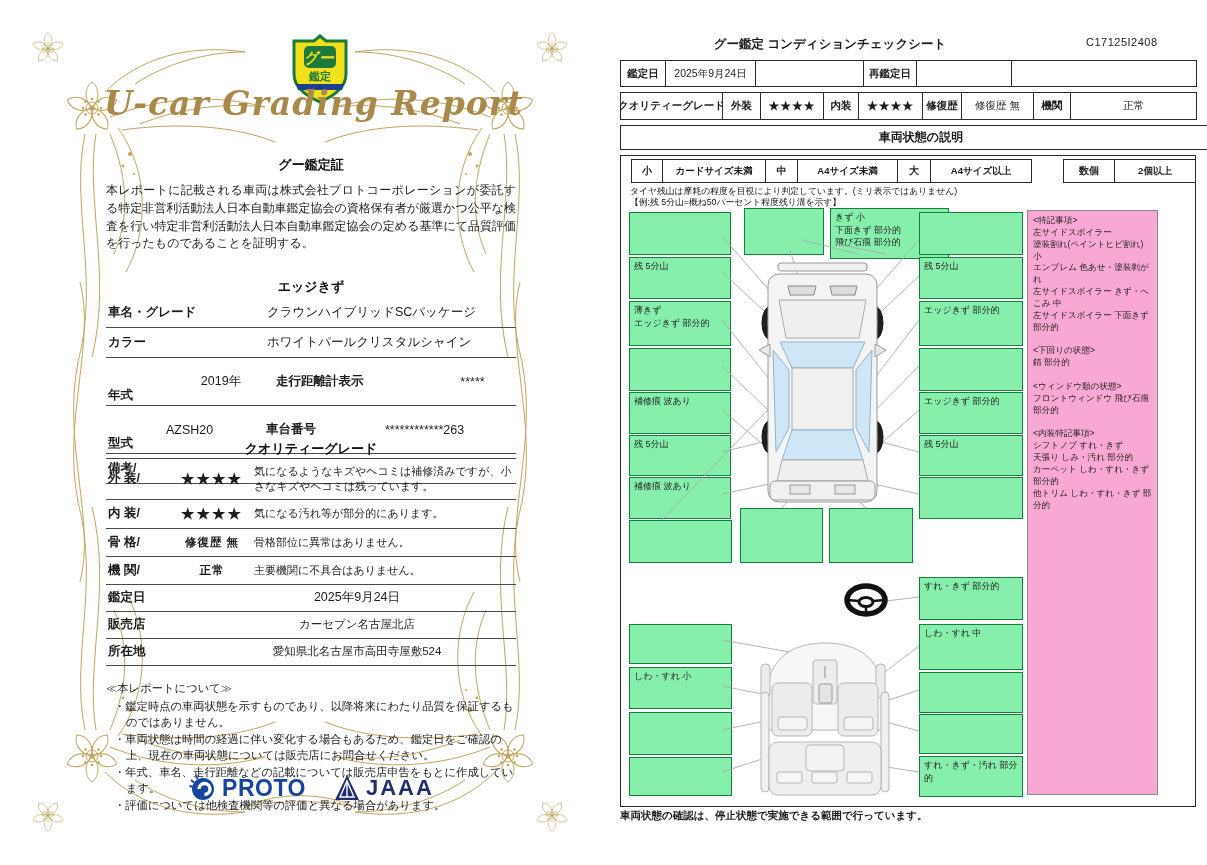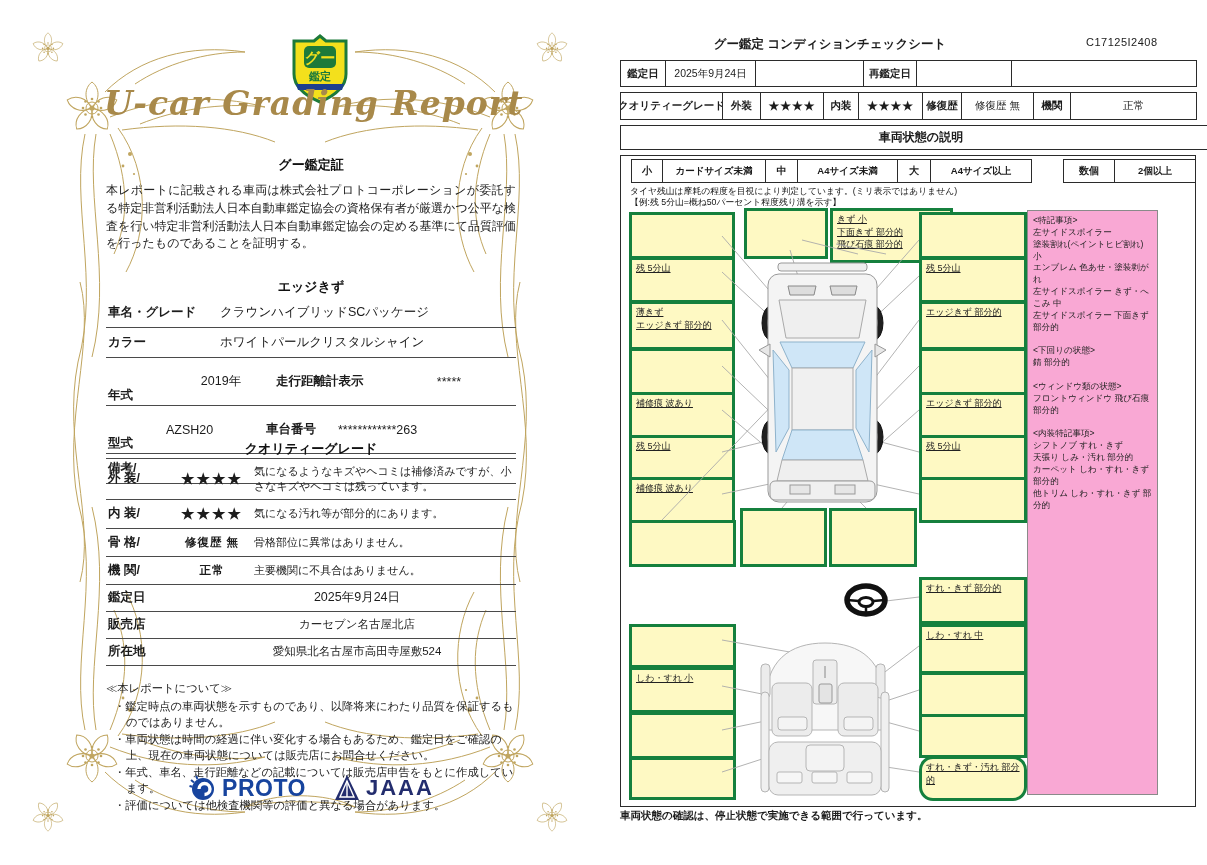--- a/index.html
+++ b/index.html
@@ -12,21 +12,21 @@
   .report-title{position:absolute;left:0;top:62px;width:414px;text-align:center;
     font-family:"DejaVu Serif",serif;font-style:italic;font-weight:bold;
     font-size:33px;color:#a8894a;letter-spacing:1px;white-space:nowrap;}
   .report-sub{position:absolute;left:0;top:134px;width:414px;text-align:center;font-weight:bold;font-size:13px;color:#111;}
   .cert-text{position:absolute;left:2px;top:160px;width:410px;font-size:12px;line-height:1.48;text-align:justify;color:#222;}
   .sec-head{position:absolute;width:414px;text-align:center;font-weight:bold;font-size:13px;color:#111;}
   .spec-table{position:absolute;left:2px;top:276px;width:410px;font-size:12.5px;}
   .spec-row{display:flex;align-items:center;border-bottom:1.4px solid #4a4a4a;min-height:27px;padding:1px 2px;}
   .spec-label{font-weight:bold;width:112px;flex:none;}
   .spec-label.sm{width:58px;margin-top:28px;}
-  .spec-val{flex:1;}
+  .spec-val{flex:1;margin-left:47px;}
   .grade-table{position:absolute;left:2px;top:436px;width:410px;border-top:1.4px solid #4a4a4a;}
   .grade-row{display:flex;align-items:center;border-bottom:1.4px solid #4a4a4a;padding:5px 2px;}
   .grade-label{font-weight:bold;width:62px;flex:none;font-size:12.5px;}
   .grade-val{width:84px;flex:none;font-weight:bold;font-size:13px;letter-spacing:1px;text-align:center;}
   .grade-val.stars{font-size:15px;letter-spacing:2px;}
   .grade-desc{flex:1;font-size:11px;line-height:1.35;}
   .info-row{display:flex;align-items:center;border-bottom:1.4px solid #4a4a4a;min-height:24px;padding:1px 2px;}
   .info-label{font-weight:bold;width:92px;flex:none;font-size:12.5px;}
   .info-val{flex:1;text-align:center;font-size:11.5px;}
   .about{position:absolute;left:2px;top:658px;width:412px;font-size:11.3px;line-height:1.42;color:#222;}
@@ -42,22 +42,22 @@
   .trow{position:absolute;display:flex;border:1.6px solid #2b2b2b;background:#fff;}
   .tc{border-left:1.2px solid #2b2b2b;display:flex;align-items:center;justify-content:center;
       font-size:10.5px;overflow:hidden;white-space:nowrap;}
   .tc:first-child{border-left:none;}
   .tc.b{font-weight:bold;}
   .tc.stars{font-size:12px;font-weight:bold;letter-spacing:1px;}
   .rp-section{position:absolute;left:620px;top:125px;width:574px;height:23px;border:1.6px solid #2b2b2b;
       display:flex;align-items:center;justify-content:center;font-weight:bold;font-size:12px;padding-left:13px;}
   #main-box{position:absolute;left:620px;top:155px;width:574px;height:650px;border:1.6px solid #2b2b2b;}
   .tire-note{position:absolute;left:630px;font-size:8.8px;line-height:1.3;color:#111;}
-  .lbox{position:absolute;border:3px solid #15803d;background:#fef9c3;font-size:9px;line-height:1.4;
-        padding:2px 4px;white-space:pre-line;color:#222;text-decoration:underline;}
+  .lbox{position:absolute;border:1px solid #15803d;background:#86efac;font-size:9px;line-height:1.4;
+        padding:2px 4px;white-space:pre-line;color:#222;}
   .notes-box{position:absolute;left:1027px;top:210px;width:131px;height:585px;border:1px solid #8a8a8a;
         font-size:8.6px;line-height:1.38;padding:4px 5px;white-space:pre-line;color:#222;background:#f9a8d4;box-sizing:border-box;}
   .rp-bottom-note{position:absolute;left:620px;top:809px;font-size:10.5px;font-weight:600;}
   svg{display:block;}
   #diagram-svg{position:absolute;left:0;top:0;pointer-events:none;}
   #border-svg{position:absolute;left:0;top:0;}
 </style>
 </head>
 <body>
 
@@ -290,21 +290,21 @@
 <div class="lbox" style="left:829px;top:508px;width:74px;height:49px;"></div>
 
 <div class="lbox" style="left:919px;top:577px;width:94px;height:37px;">すれ・きず 部分的</div>
 <div class="lbox" style="left:629px;top:624px;width:93px;height:34px;"></div>
 <div class="lbox" style="left:919px;top:624px;width:94px;height:40px;">しわ・すれ 中</div>
 <div class="lbox" style="left:629px;top:667px;width:93px;height:36px;">しわ・すれ 小</div>
 <div class="lbox" style="left:919px;top:672px;width:94px;height:35px;"></div>
 <div class="lbox" style="left:629px;top:712px;width:93px;height:37px;"></div>
 <div class="lbox" style="left:919px;top:714px;width:94px;height:34px;"></div>
 <div class="lbox" style="left:629px;top:757px;width:93px;height:33px;"></div>
-<div class="lbox" style="left:919px;top:756px;width:94px;height:35px;border-radius:14px;">すれ・きず・汚れ 部分的</div>
+<div class="lbox" style="left:919px;top:756px;width:94px;height:35px;">すれ・きず・汚れ 部分的</div>
 
 <div class="notes-box">&lt;特記事項&gt;
 左サイドスポイラー
 塗装割れ(ペイントヒビ割れ) 小
 エンブレム 色あせ・塗装剥がれ
 左サイドスポイラー きず・へこみ 中
 左サイドスポイラー 下面きず
 部分的
 
 &lt;下回りの状態&gt;

